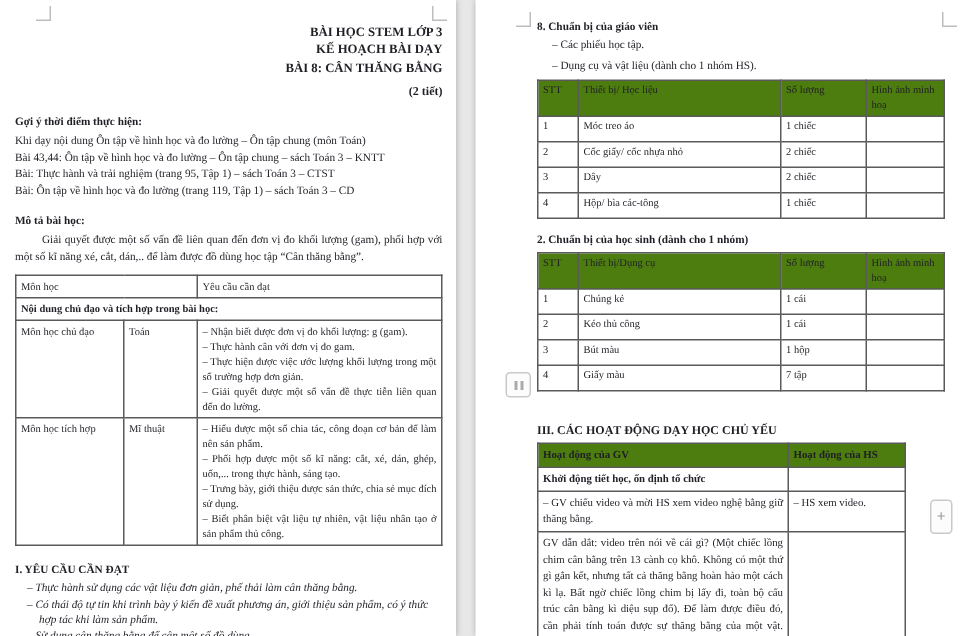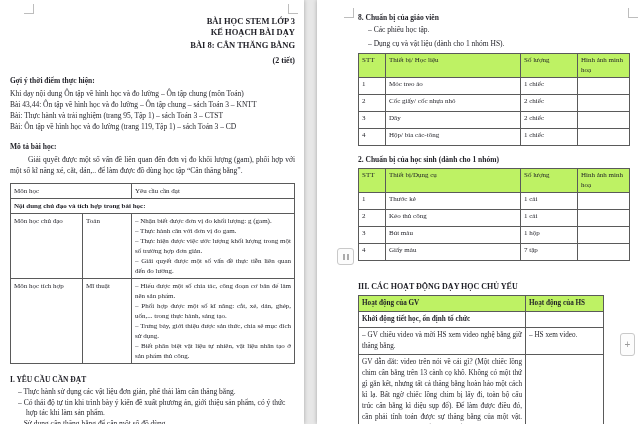--- a/index.html
+++ b/index.html
@@ -25,27 +25,27 @@
   .doc-title .t3{margin-top:3px;}
   .doc-title .t4{margin-top:5px;font-size:8px;}
   .h-run{font-weight:bold;margin-top:9px;margin-bottom:2px;}
   .desc-p{text-align:justify;text-indent:18px;margin-top:1px;}
   table{border-collapse:collapse;width:100%;}
   td{border:1px solid #5a5a5a;vertical-align:top;padding:2px 3px;font-size:7px;line-height:9.5px;}
   .tbl-left{margin-top:7px;}
   .tbl-left td{line-height:10px;}
   .req div{text-align:justify;}
   .list{margin-top:1px;}
-  .list div{padding-left:16px;text-indent:-8px;line-height:10.5px;}
+  .list div{padding-left:16px;text-indent:-8px;line-height:10.5px;font-style:italic;}
   
   .rp-body{position:absolute;left:41px;right:10px;top:0;font-size:7.5px;line-height:11px;}
   .rp-items div{padding-left:10px;line-height:13.5px;}
   .tbl-r{margin-top:3px;}
   .tbl-r td{height:12px;}
-  .peach{background:#bef264;}
+  .peach{background:#4d7c0f;}
   .c-stt{width:20px;}
   .c-item{width:128px;}
   .c-qty{width:50px;}
   .tbl-act{width:246px;margin-top:3px;}
   .tbl-act .gv{width:160px;}
   .tbl-act td{text-align:justify;line-height:11px;font-size:7.2px;}
   .gap8{height:8px;}
   
   .ui-btn{position:absolute;background:#fcfcfc;border:1px solid #c9c9c9;border-radius:3px;
           display:flex;align-items:center;justify-content:center;
@@ -170,21 +170,21 @@
     <table class="tbl-r">
       <tbody>
           <tr class="peach">
         <td class="c-stt">STT</td>
         <td class="c-item">Thiết bị/Dụng cụ</td>
         <td class="c-qty">Số lượng</td>
         <td>Hình ảnh minh hoạ</td>
       </tr>
       <tr>
         <td>1</td>
-        <td>Thước kẻ</td>
+        <td>Chúng kẻ</td>
         <td>1 cái</td>
         <td></td>
       </tr>
       <tr>
         <td>2</td>
         <td>Kéo thủ công</td>
         <td>1 cái</td>
         <td></td>
       </tr>
       <tr>

